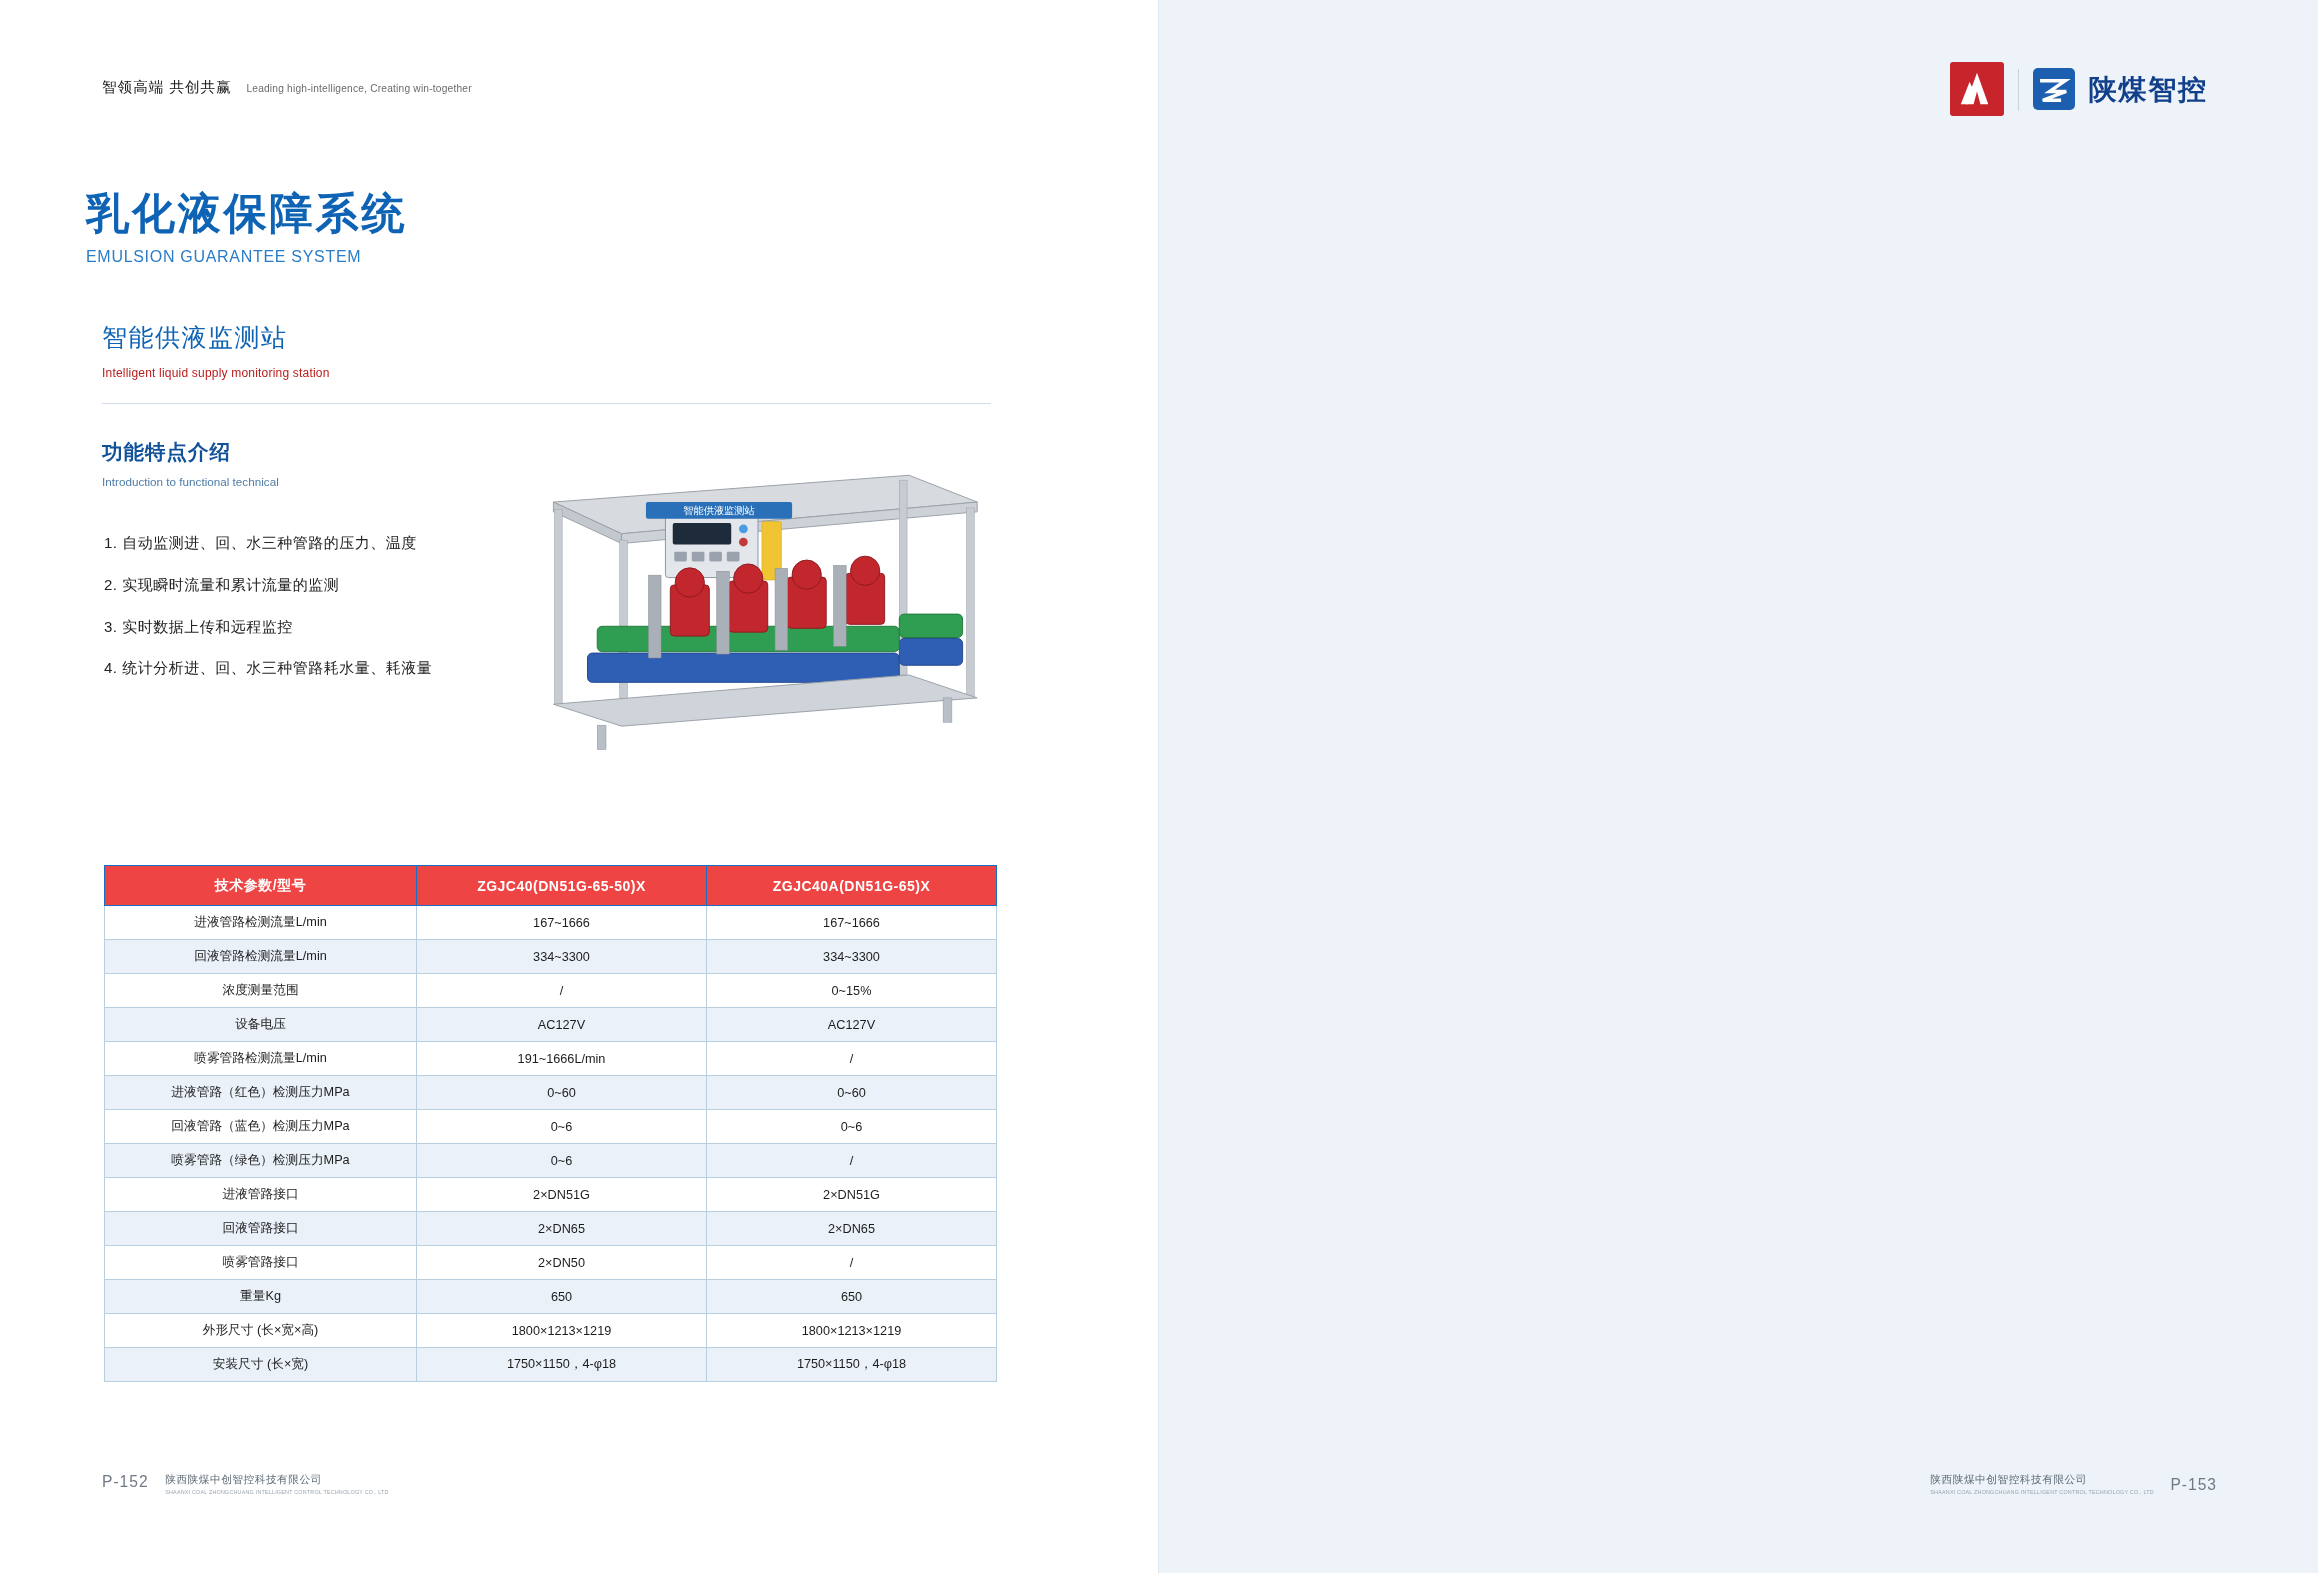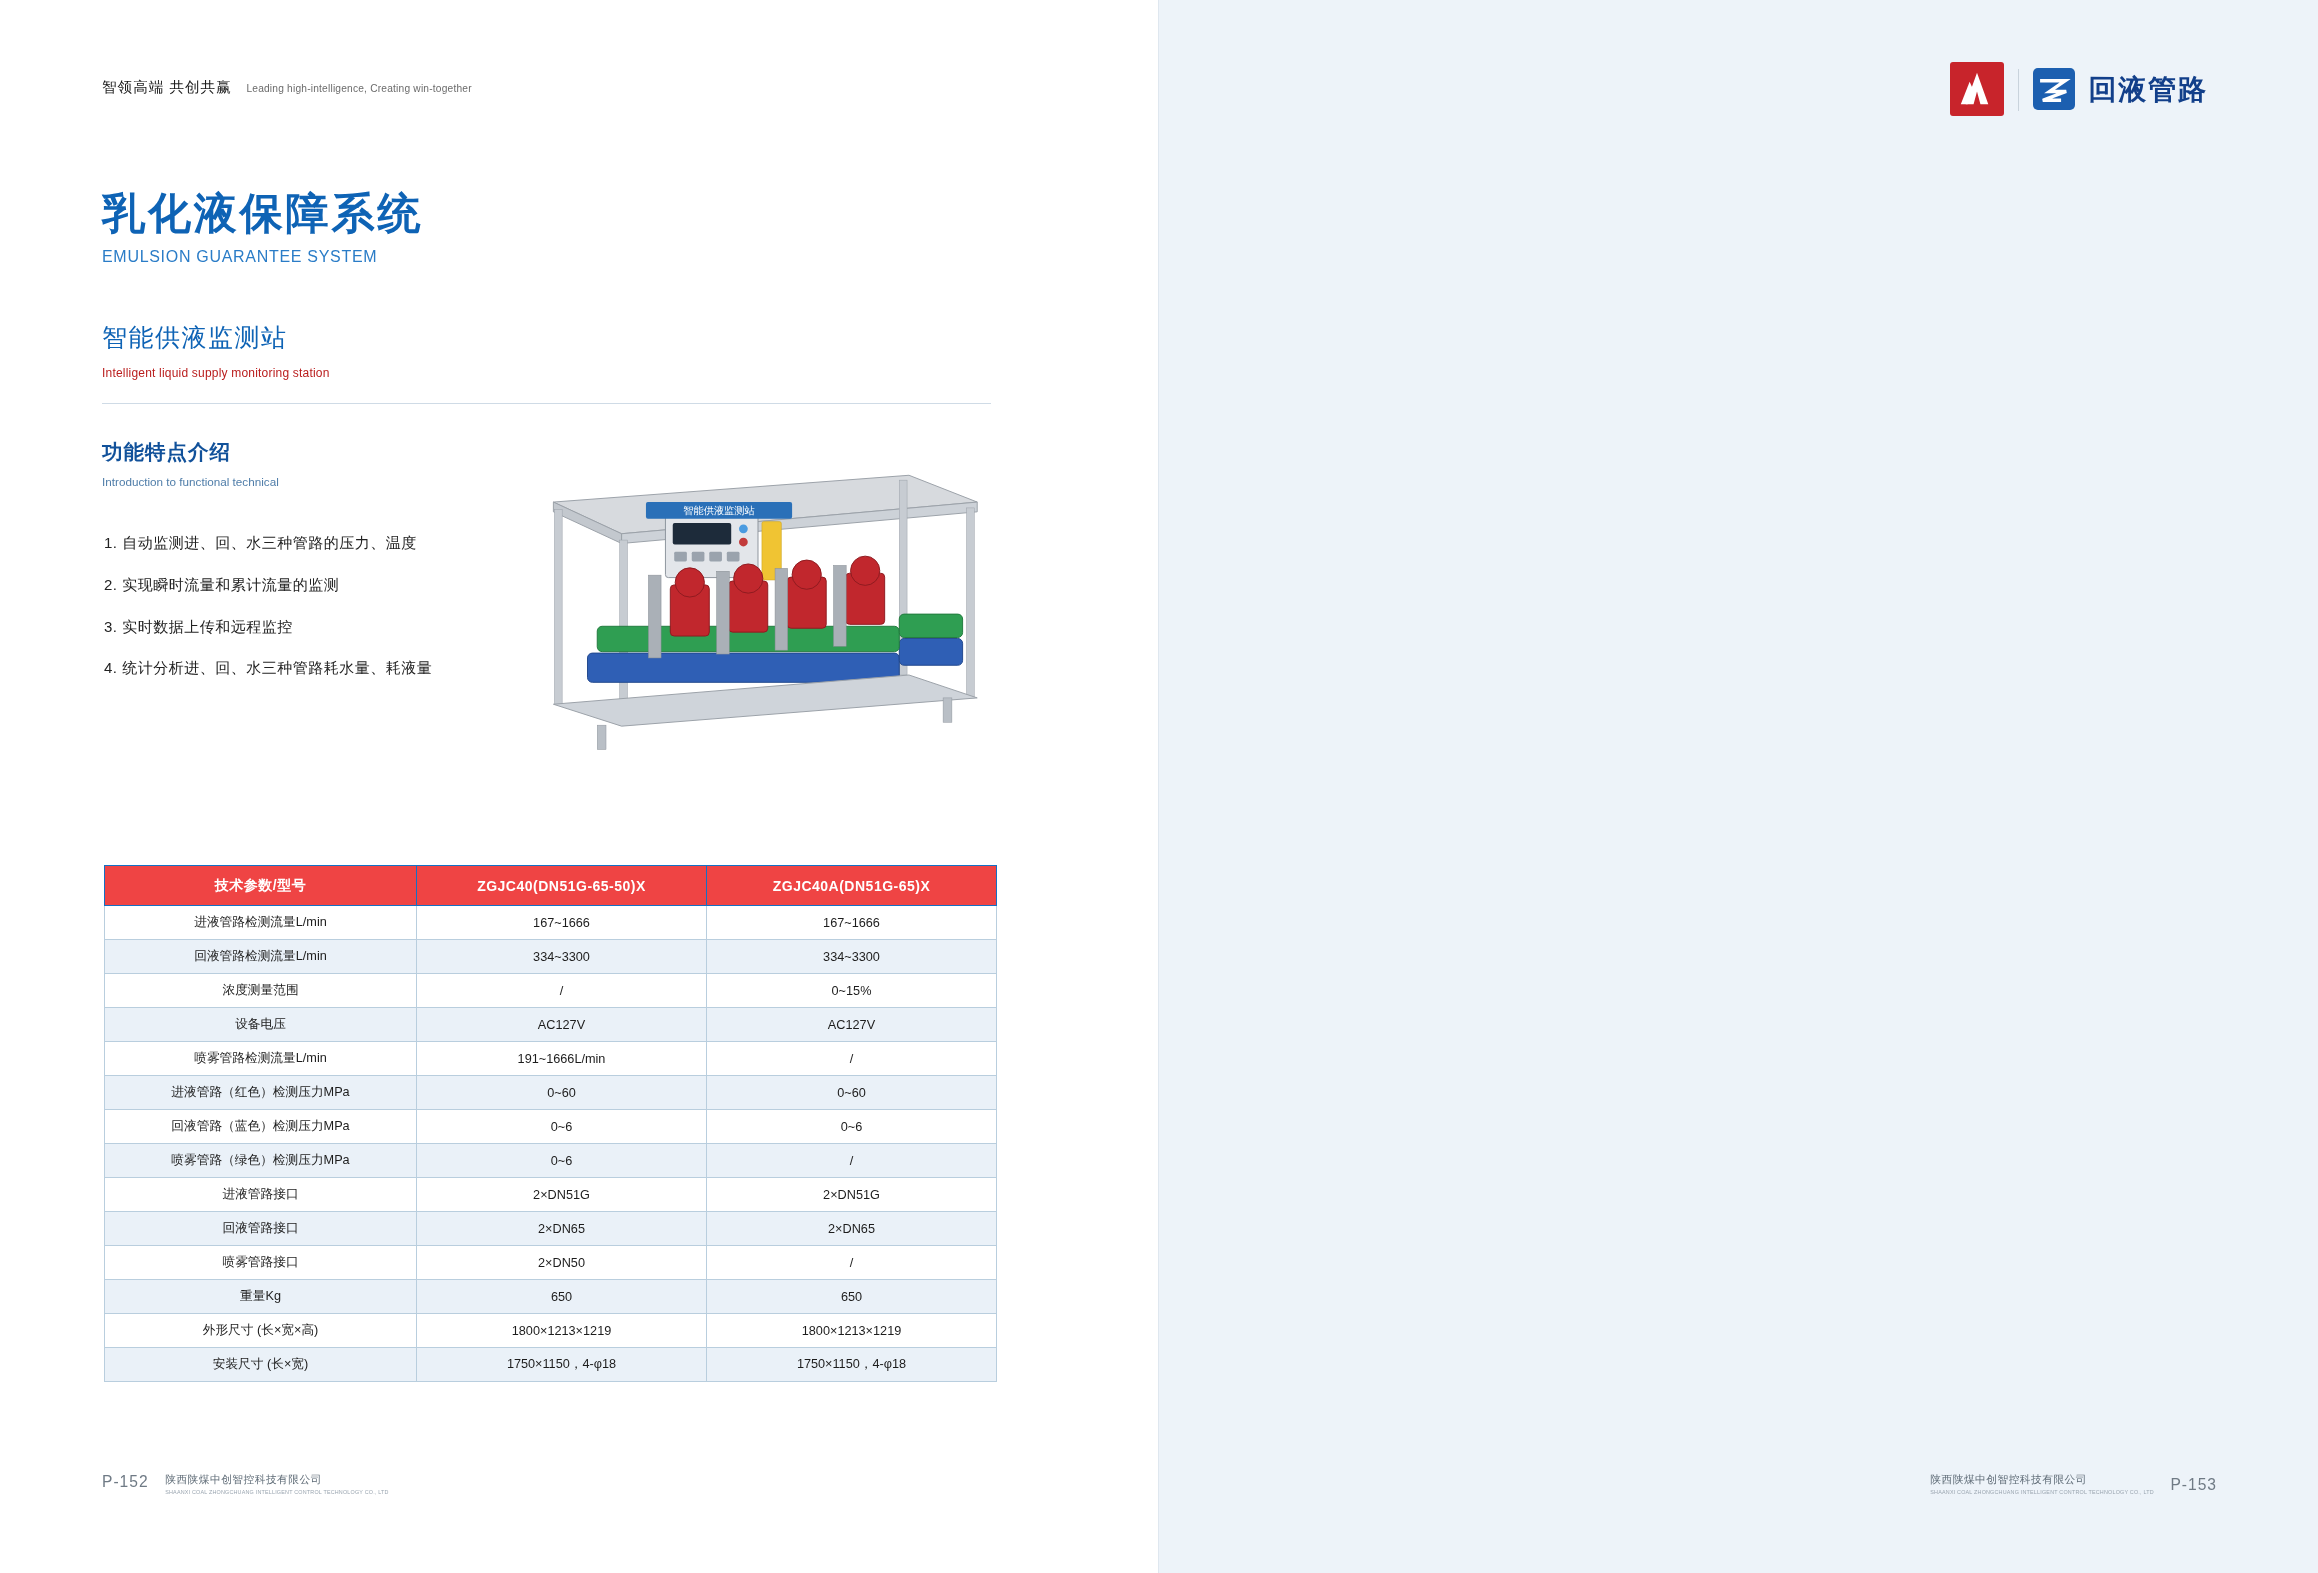--- a/index.html
+++ b/index.html
@@ -54,21 +54,21 @@
     letter-spacing: 1px;
   }
   .slogan .en {
     font-size: 10.2px;
     color: #6b6b6b;
     letter-spacing: 0.2px;
   }
 
   .main-title {
     position: absolute;
-    left: 102px;
+    left: 86px;
     top: 190px;
   }
   .main-title .cn {
     font-size: 43px;
     font-weight: bold;
     color: #0e63b5;
     letter-spacing: 2.9px;
     line-height: 1.1;
   }
   .main-title .en {
@@ -455,21 +455,21 @@
         <polygon points="22,86 40,40 48,58 36,86" fill="#ffffff"></polygon>
       </svg>
     </span>
     <span class="logo-sep"></span>
     <span>
       <svg width="42" height="42" viewBox="0 0 86 86">
         <rect x="0" y="0" width="86" height="86" rx="10" fill="#1c5fb0"></rect>
         <path d="M18 26 H66 L34 48 H68 L20 66 H54" stroke="#ffffff" stroke-width="7" fill="none" stroke-linecap="square"></path>
       </svg>
     </span>
-    <span class="logo-text">回液管路</span>
+    <span class="logo-text">陕煤智控</span>
   </div>
 
   <div class="footer-right">
     <span class="footer-company">
       <span class="cn">陕西陕煤中创智控科技有限公司</span><br>
       <span class="en">SHAANXI COAL ZHONGCHUANG INTELLIGENT CONTROL TECHNOLOGY CO., LTD</span>
     </span>
     <span class="pageno">P-153</span>
   </div>
 </div>

